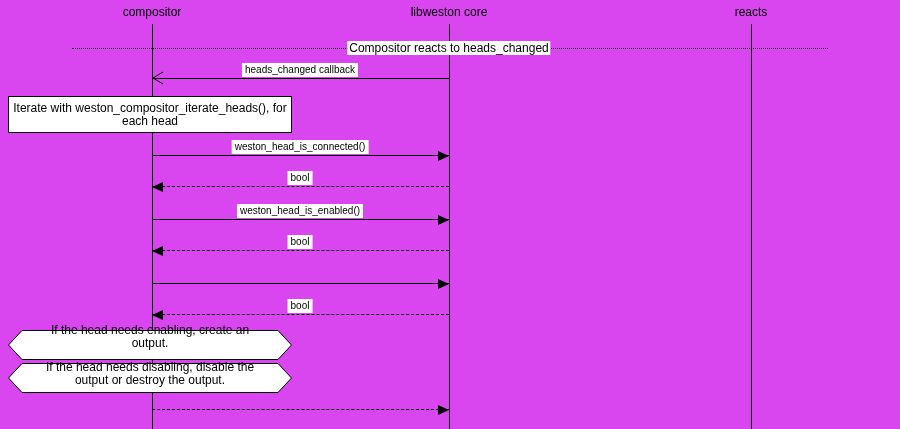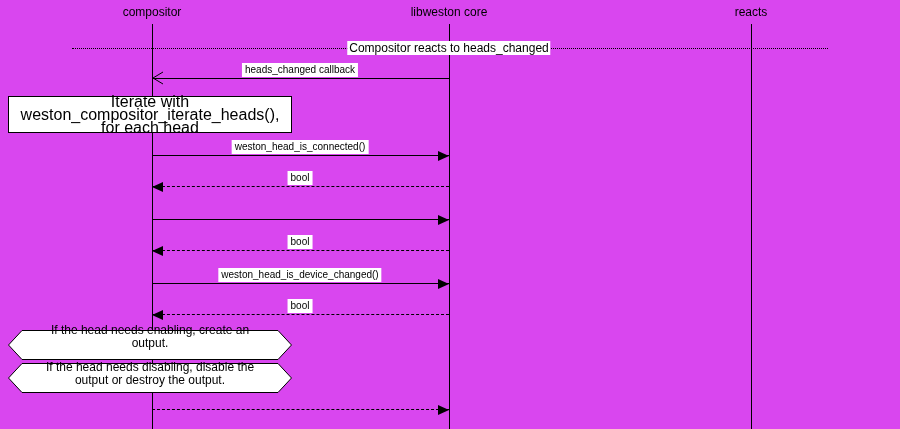--- a/index.html
+++ b/index.html
@@ -88,21 +88,21 @@
   .arrowhead-left-open svg { display: block; }
   .note-box {
     position: absolute;
     border: 1px solid #000000;
     background: #ffffff;
     box-sizing: border-box;
     display: flex;
     align-items: center;
     justify-content: center;
     text-align: center;
-    font-size: 16px;
+    font-size: 12px;
     line-height: 13px;
     color: #000000;
     padding: 1px 4px;
   }
   .hexagon-wrap {
     position: absolute;
   }
   .hexagon-wrap svg {
     position: absolute;
     top: 0; left: 0;
@@ -144,26 +144,26 @@
     </div>
     <div class="msg-label" style="left: 300px; top: 63px;">heads_changed callback</div>
     <div class="msg-line" style="left: 152px; top: 155px; width: 297px;"></div>
     <div class="arrowhead-right-solid" style="left: 438px; top: 151px;"></div>
     <div class="msg-label" style="left: 300px; top: 140px; text-align: center;">weston_head_is_connected()</div>
     <div class="msg-line dashed" style="left: 152px; top: 186px; width: 297px;"></div>
     <div class="arrowhead-left-solid" style="left: 152px; top: 182px;"></div>
     <div class="msg-label" style="left: 300px; top: 171px;">bool</div>
     <div class="msg-line" style="left: 152px; top: 219px; width: 297px;"></div>
     <div class="arrowhead-right-solid" style="left: 438px; top: 215px;"></div>
+    <div class="msg-label" style="left: 300px; top: 204px;">weston_head_is_enabled()</div>
     <div class="msg-line dashed" style="left: 152px; top: 250px; width: 297px;"></div>
     <div class="arrowhead-left-solid" style="left: 152px; top: 246px;"></div>
     <div class="msg-label" style="left: 300px; top: 235px;">bool</div>
     <div class="msg-line" style="left: 152px; top: 283px; width: 297px;"></div>
     <div class="arrowhead-right-solid" style="left: 438px; top: 279px;"></div>
-    <div class="msg-label" style="left: 300px; top: 268px;">weston_head_is_device_changed()</div>
     <div class="msg-line dashed" style="left: 152px; top: 314px; width: 297px;"></div>
     <div class="arrowhead-left-solid" style="left: 152px; top: 310px;"></div>
     <div class="msg-label" style="left: 300px; top: 299px;">bool</div>
     <div class="msg-line dashed" style="left: 152px; top: 409px; width: 297px;"></div>
     <div class="arrowhead-right-solid" style="left: 438px; top: 405px;"></div>
     <div class="note-box" style="left: 8px; top: 96px; width: 284px; height: 37px;">Iterate with weston_compositor_iterate_heads(), for each head</div>
     <div class="hexagon-wrap" style="left: 8px; top: 330px; width: 284px; height: 14px;">
       <svg width="284" height="30" viewBox="0 0 284 30">
         <polygon points="14,0.5 270,0.5 283.5,15 270,29.5 14,29.5 0.5,15" fill="#ffffff" stroke="#000000" stroke-width="1"></polygon>
       </svg>

